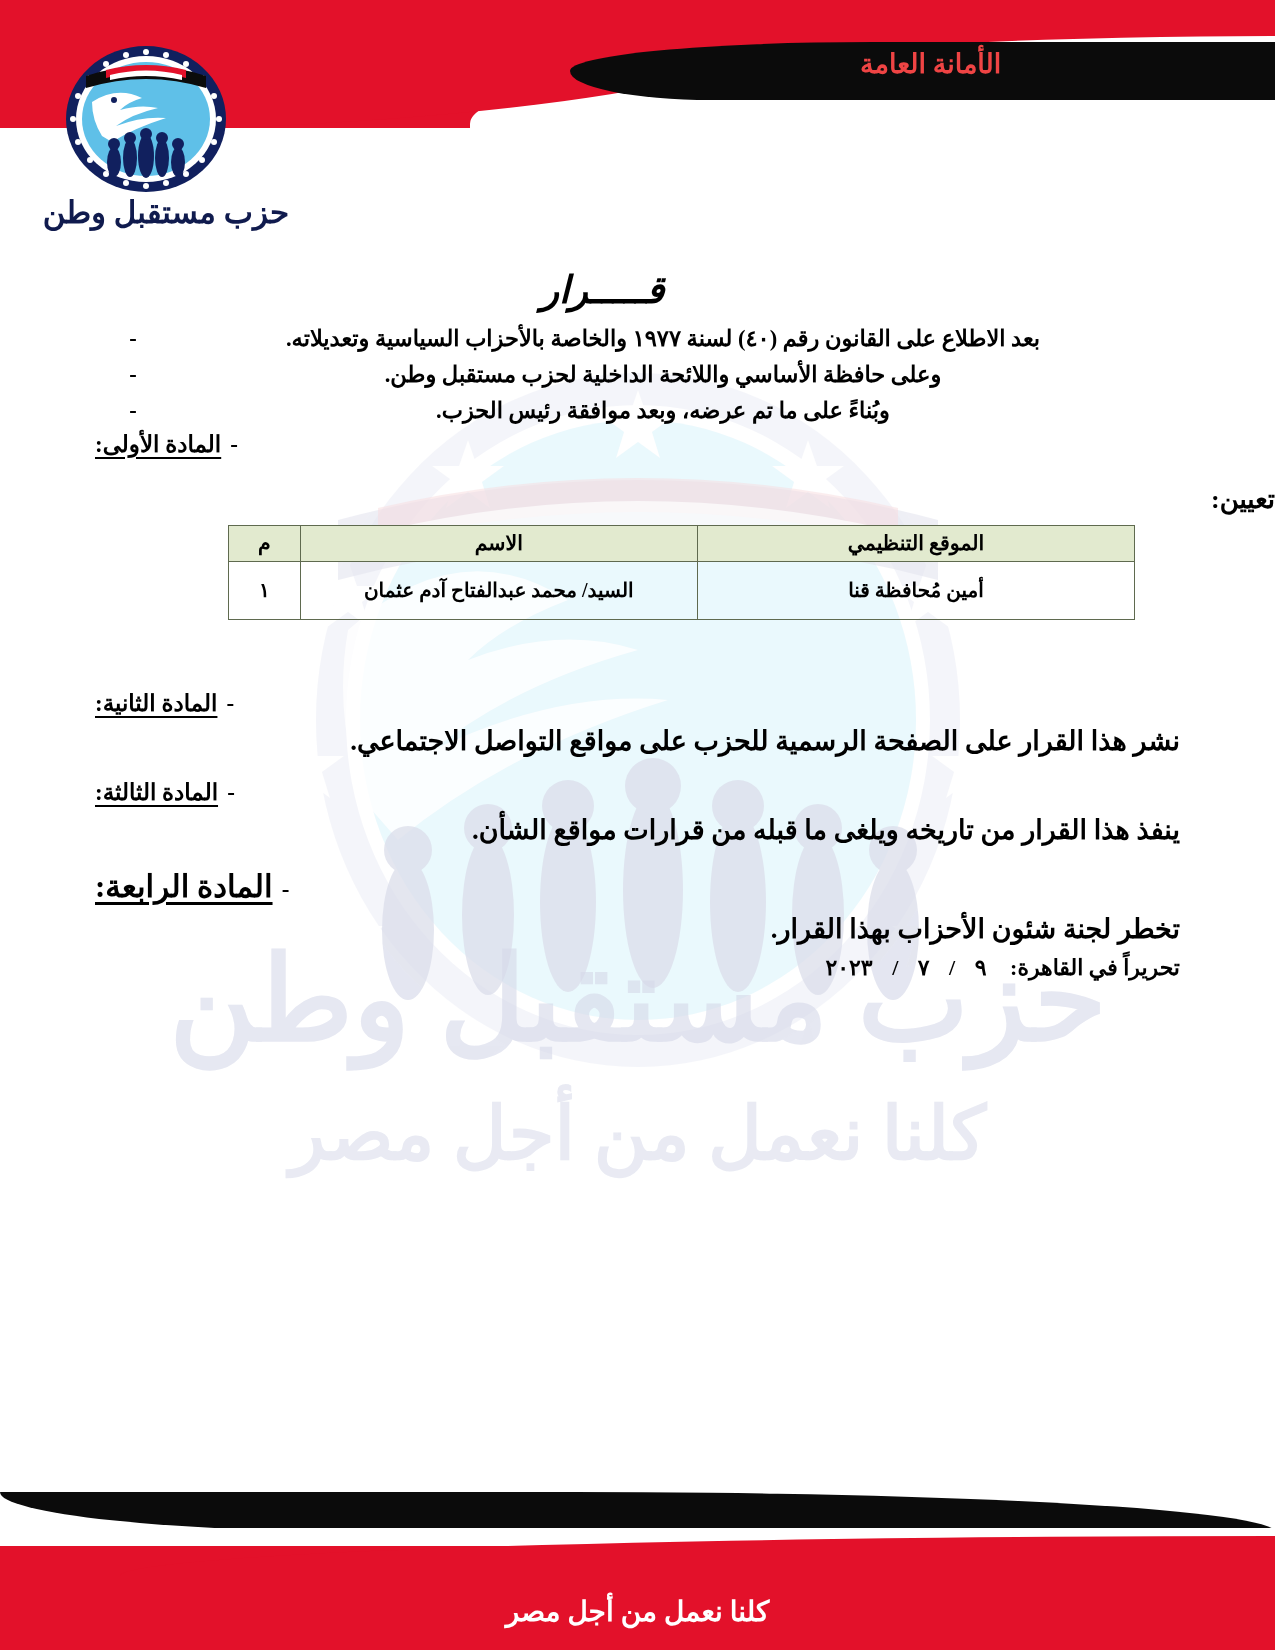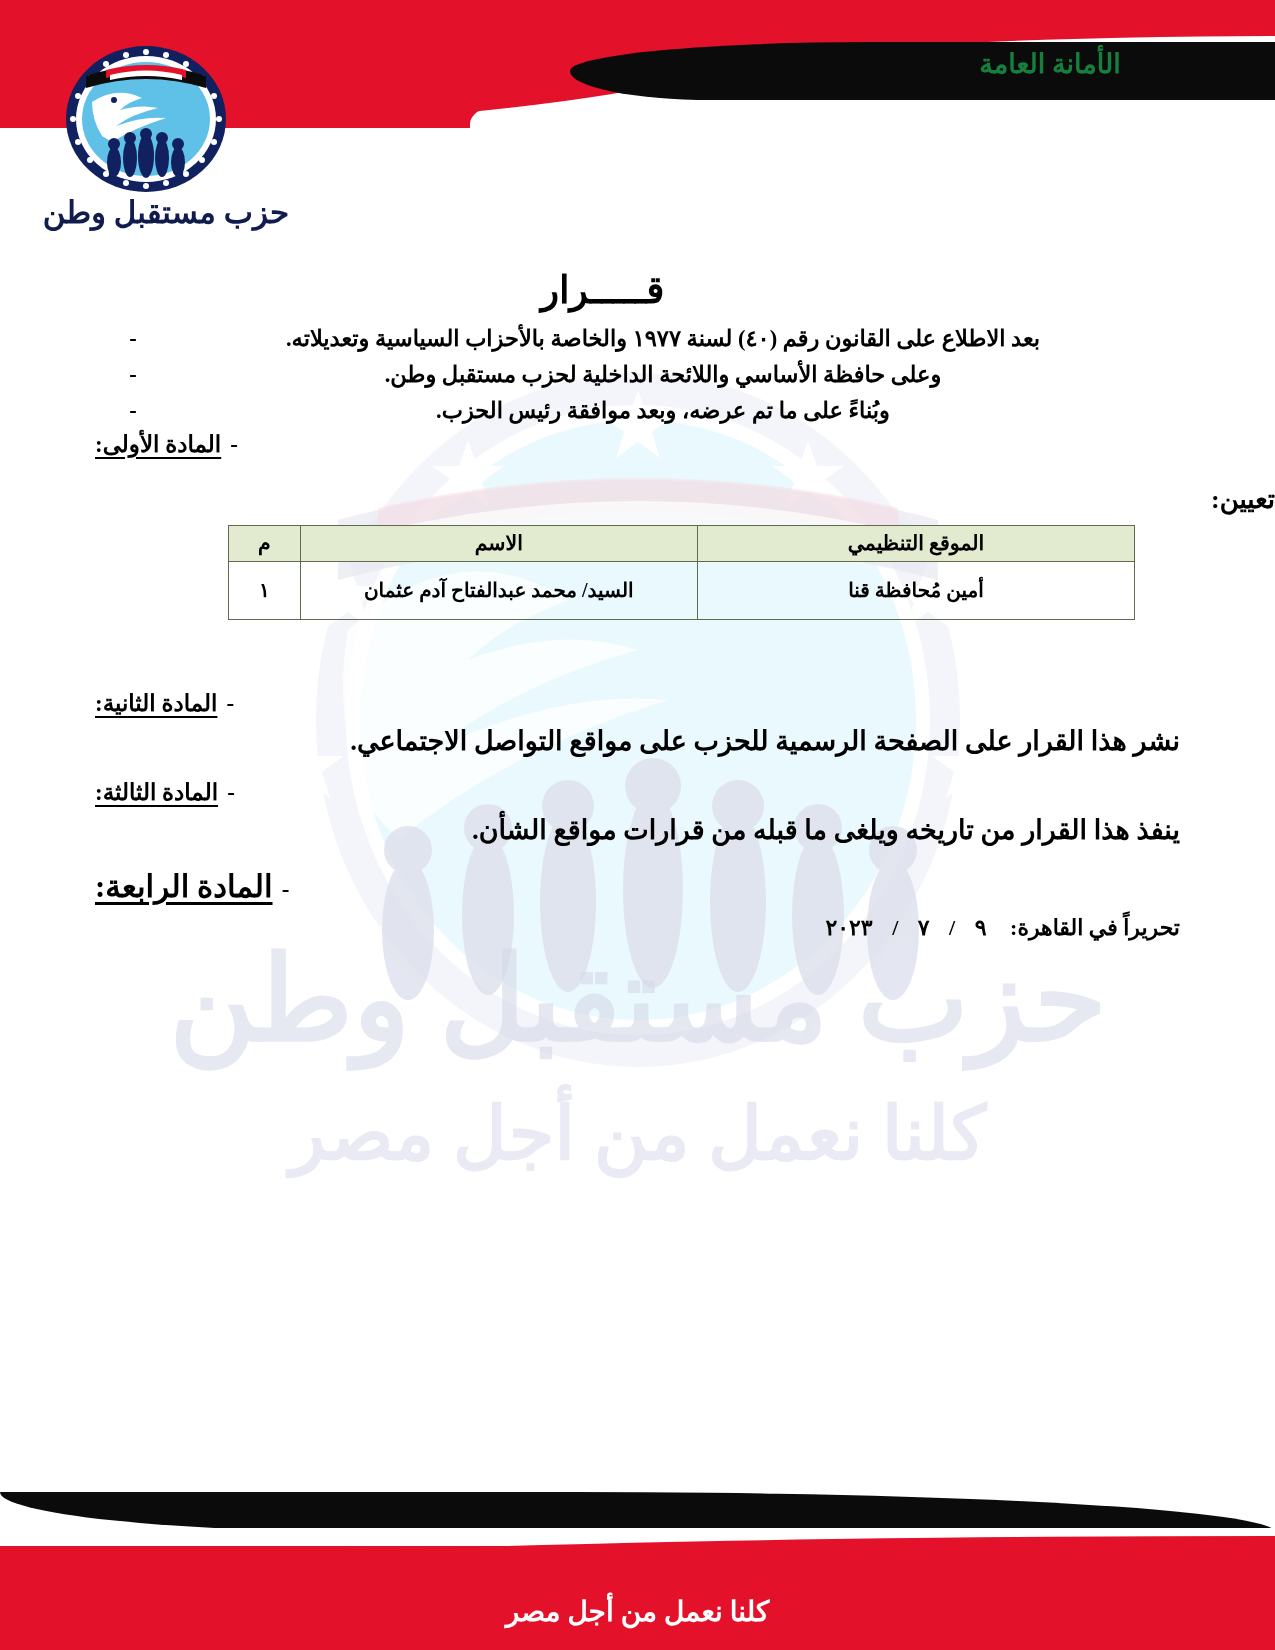--- a/index.html
+++ b/index.html
@@ -66,22 +66,22 @@
     height: 58px;
     background: #0b0b0b;
     border-top-left-radius: 86% 100%;
     border-bottom-left-radius: 40% 100%;
   }
   .header-title {
     position: absolute;
     top: 48px;
     left: 860px;
     width: 380px;
-    text-align: center;
-    color: #15803d;
+    text-align: left;
+    color: #ef4444;
     font-size: 27px;
     font-weight: bold;
     font-family: "Liberation Serif", "DejaVu Serif", serif;
     letter-spacing: 0.5px;
     z-index: 5;
   }
   .header-white-base {
     position: absolute;
     top: 128px; left: 0;
     width: 1275px;
@@ -158,20 +158,21 @@
   }
 
   .doc-title {
     text-align: center;
     font-size: 38px;
     font-weight: bold;
     color: #000;
     margin-right: 70px;
     margin-bottom: 10px;
     letter-spacing: 1px;
+    font-style: italic;
   }
 
   .preamble {
     padding: 0 95px 0 120px;
     direction: rtl;
   }
   .pre-item {
     display: flex;
     flex-direction: row-reverse;
     justify-content: flex-start;
@@ -493,20 +494,21 @@
       <span style="font-size:23px;font-weight:bold;text-decoration:underline;text-underline-offset:5px;">المادة الثالثة:</span>
     </div>
     <div class="article-body">ينفذ هذا القرار من تاريخه ويلغى ما قبله من قرارات مواقع الشأن.</div>
 
     <div class="spacer-md"></div>
 
     <div class="head-row">
       <span class="ah-dash" style="width:26px;text-align:center;font-size:23px;font-weight:bold;">-</span>
       <span style="font-size:31px;font-weight:bold;text-decoration:underline;text-underline-offset:5px;">المادة الرابعة:</span>
     </div>
+    <div class="article-body">تخطر لجنة شئون الأحزاب بهذا القرار.</div>
 
     <div class="date-line">
       <span class="dl-label">تحريراً في القاهرة:</span>
       <span>٩</span>
       <span class="dl-sep">/</span>
       <span>٧</span>
       <span class="dl-sep">/</span>
       <span>٢٠٢٣</span>
     </div>
 

